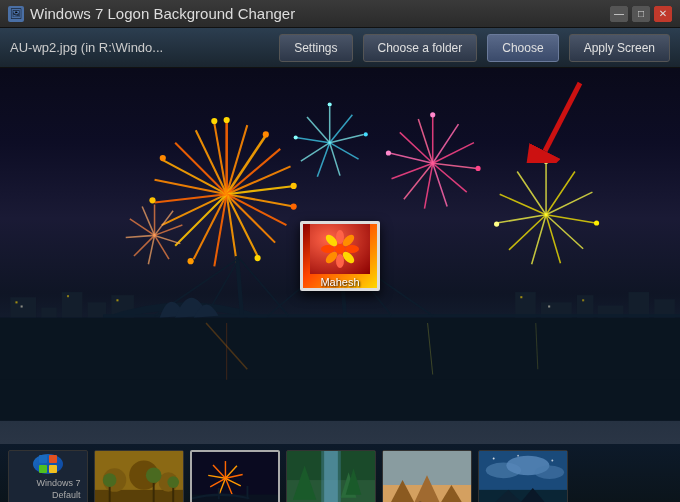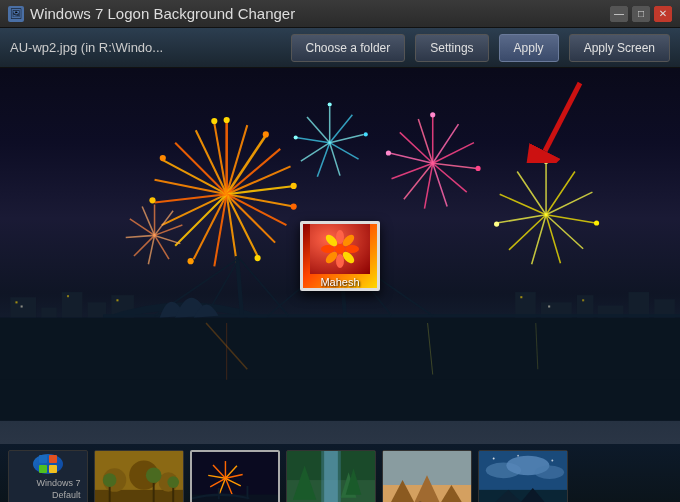--- a/index.html
+++ b/index.html
@@ -255,23 +255,23 @@
   </div>
   <div class="title-bar-controls">
     <div class="title-btn">—</div>
     <div class="title-btn">□</div>
     <div class="title-btn close">✕</div>
   </div>
 </div>
 
 <div class="header-bar">
   <span class="header-filename">AU-wp2.jpg (in R:\Windo...</span>
+  <button class="header-btn">Settings</button>
   <button class="header-btn">Choose a folder</button>
-  <button class="header-btn">Settings</button>
-  <button class="header-btn apply-btn">Apply</button>
+  <button class="header-btn apply-btn">Choose</button>
   <button class="header-btn">Apply Screen</button>
 </div>
 
 <div class="main-content">
 
   <div class="wallpaper-preview">
     <div class="scene-bg">
 
       <svg class="fireworks-overlay" viewBox="0 0 660 320" xmlns="http://www.w3.org/2000/svg">
 

